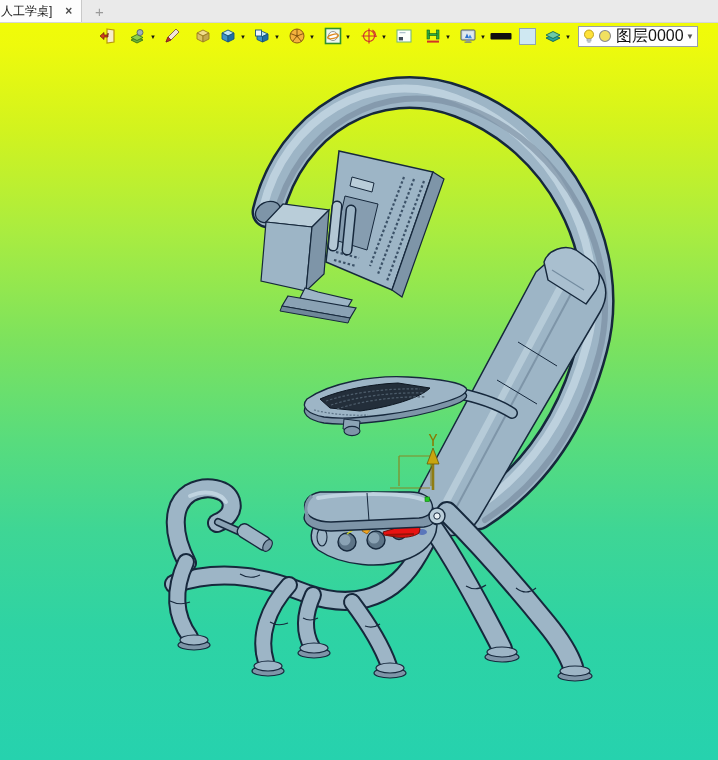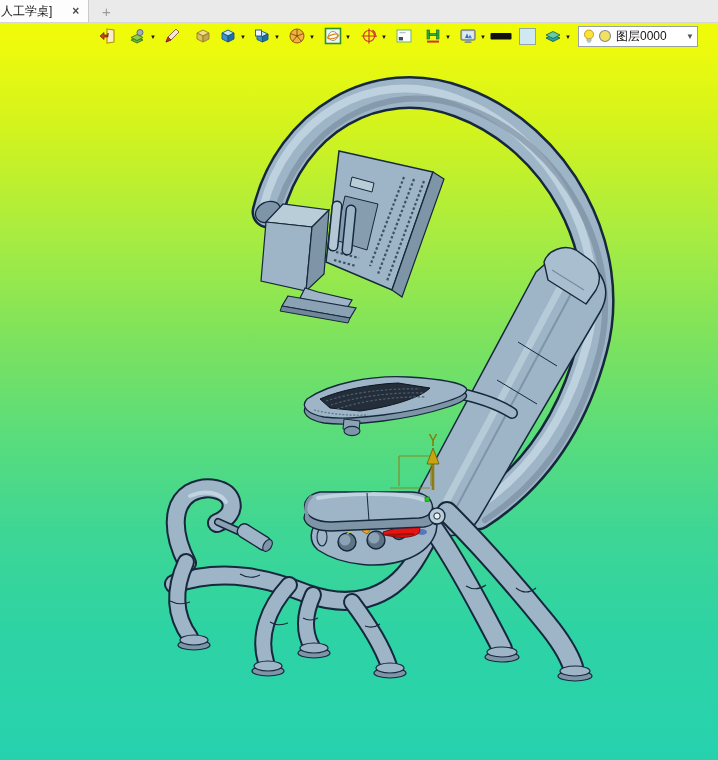--- a/index.html
+++ b/index.html
@@ -7,33 +7,33 @@
   .app{position:relative;width:718px;height:760px;background:#fff;}
   
   .canvas{position:absolute;left:0;top:0;width:718px;height:760px;
     background:linear-gradient(180deg,#f4fd04 0%,#eefa0c 6%,#d2f31e 17%,#a8ec41 31%,
       #7ce25e 45%,#58dc7d 58%,#3ed695 70%,#2ed3a4 83%,#26d2ae 100%);}
   .canvas svg{position:absolute;left:0;top:0;}
   
   .tabbar{position:absolute;left:0;top:0;width:718px;height:23px;background:#eaeaea;
     border-bottom:1px solid #d6d6d6;display:flex;align-items:stretch;box-sizing:border-box;z-index:5;}
   .tab{display:flex;align-items:center;background:#fdfdfd;border-right:1px solid #c9c9c9;
-    padding:0 9px 0 1px;font-size:12px;color:#1a1a1a;gap:20px;}
+    padding:0 9px 0 1px;font-size:12px;color:#1a1a1a;gap:13px;}
   .tab-close{color:#4a4a4a;font-weight:bold;font-size:12px;line-height:1;cursor:default;}
   .newtab{width:34px;display:flex;align-items:center;justify-content:center;color:#9a9a9a;
     font-size:15px;line-height:1;}
   
   .toolbar{position:absolute;top:25px;left:98px;height:22px;display:flex;align-items:center;z-index:6;}
   .tbtn{height:20px;display:flex;align-items:center;justify-content:center;flex:none;}
   .i20{width:20px;} .i22{width:22px;} .i18{width:18px;}
   .dd{width:10px;height:20px;font-size:6px;color:#111;display:flex;align-items:center;
     justify-content:center;padding-top:2px;box-sizing:border-box;flex:none;}
   .combo{margin-left:5px;width:120px;height:21px;background:#fff;border:1px solid #98a0a8;
     display:flex;align-items:center;box-sizing:border-box;padding:0 3px 0 4px;flex:none;}
-  .combo-label{font-size:12px;color:#141414;margin-left:4px;flex:1;white-space:nowrap;}
+  .combo-label{font-size:16px;color:#141414;margin-left:4px;flex:1;white-space:nowrap;}
   .combo-arrow{font-size:8px;color:#555;flex:none;}
   .swatch-blue{width:17px;height:17px;background:#cfe8f2;border:1px solid #8fa6b0;box-sizing:border-box;}
 </style>
 </head>
 <body>
 
 <div class="app">
 
   <div class="canvas">
     <svg width="718" height="760" viewBox="0 0 718 760">

